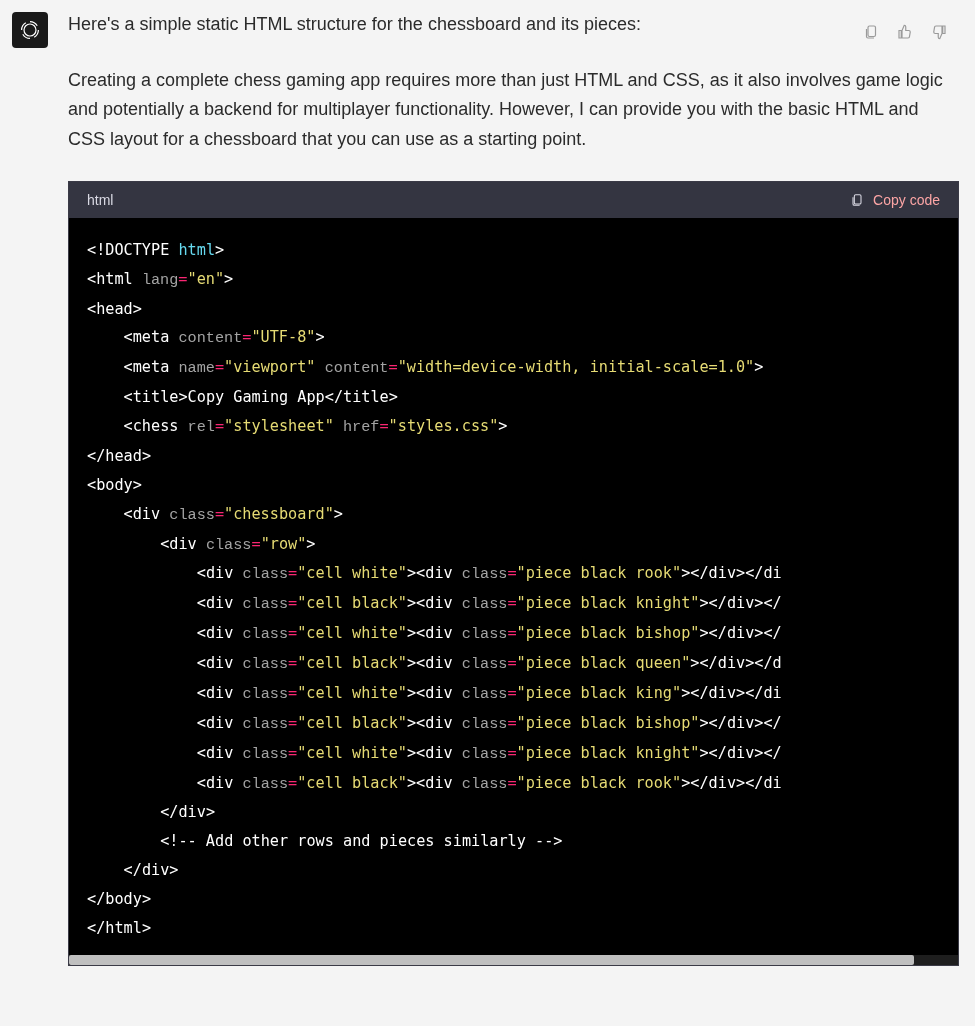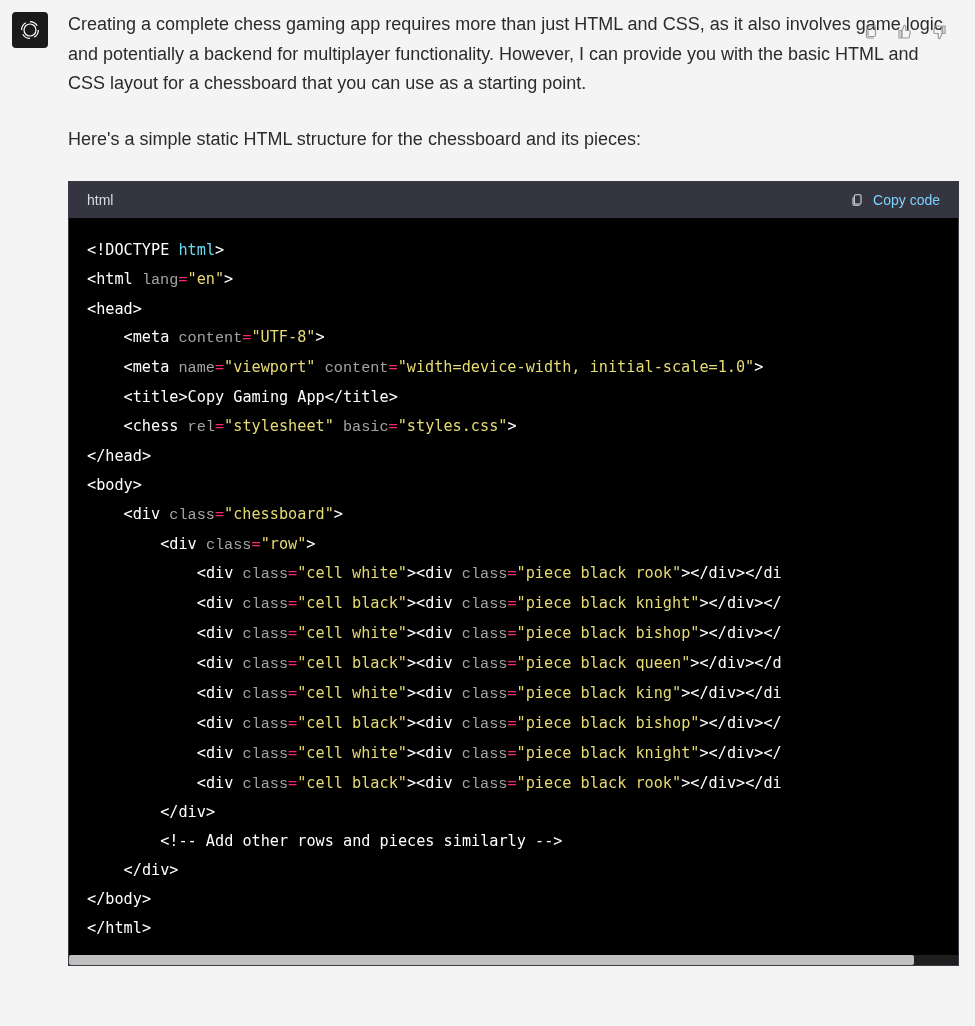--- a/index.html
+++ b/index.html
@@ -66,21 +66,21 @@
     font-size: 14px;
     padding: 10px 18px;
     display: flex;
     justify-content: space-between;
     align-items: center;
   }
   .copybtn {
     display: flex;
     align-items: center;
     gap: 8px;
-    color: #7dd3fc;
+    color: #fca5a5;
     font-size: 14px;
     cursor: pointer;
   }
   .copybtn svg { width: 16px; height: 16px; stroke: #d9d9e3; fill: none; stroke-width: 1.6; }
 
   .codebody {
     background: #000;
     color: #fff;
     font-family: "SFMono-Regular", Consolas, "Liberation Mono", Menlo, monospace;
     font-size: 15.2px;
@@ -144,42 +144,42 @@
     <div class="avatar">
       <svg viewBox="0 0 40 40">
         <g fill="none" stroke="#fff" stroke-width="2">
           <circle cx="20" cy="20" r="10"></circle>
           <path d="M20 6a14 14 0 0 1 12 7M34 20a14 14 0 0 1-7 12M20 34a14 14 0 0 1-12-7M6 20a14 14 0 0 1 7-12"></path>
         </g>
       </svg>
     </div>
 
     <div class="content">
+      <p class="para">Here's a simple static HTML structure for the chessboard and its pieces:</p>
       <p class="para">Creating a complete chess gaming app requires more than just HTML and CSS, as it also involves game logic and potentially a backend for multiplayer functionality. However, I can provide you with the basic HTML and CSS layout for a chessboard that you can use as a starting point.</p>
-      <p class="para">Here's a simple static HTML structure for the chessboard and its pieces:</p>
 
       <div class="codeblock">
         <div class="codeheader">
           <span>html</span>
           <div class="copybtn">
             <svg viewBox="0 0 24 24">
                 <rect x="8" y="4" width="10" height="14" rx="2"></rect>
                 <path d="M6 8v10a2 2 0 0 0 2 2h8"></path>
               </svg>
             <span>Copy code</span>
           </div>
         </div>
         <div class="codebody">
           <pre id="code-pre"><span class="tok-punct">&lt;!</span><span class="tok-tag">DOCTYPE </span><span class="tok-doct">html</span><span class="tok-punct">&gt;</span>
 <span class="tok-punct">&lt;</span><span class="tok-tag">html</span><span class="tok-punct"> </span><span class="tok-attr">lang</span><span class="tok-op">=</span><span class="tok-str">"en"</span><span class="tok-punct">&gt;</span>
 <span class="tok-punct">&lt;</span><span class="tok-tag">head</span><span class="tok-punct">&gt;</span>
 <span class="tok-punct">    &lt;</span><span class="tok-tag">meta</span><span class="tok-punct"> </span><span class="tok-attr">content</span><span class="tok-op">=</span><span class="tok-str">"UTF-8"</span><span class="tok-punct">&gt;</span>
 <span class="tok-punct">    &lt;</span><span class="tok-tag">meta</span><span class="tok-punct"> </span><span class="tok-attr">name</span><span class="tok-op">=</span><span class="tok-str">"viewport"</span><span class="tok-punct"> </span><span class="tok-attr">content</span><span class="tok-op">=</span><span class="tok-str">"width=device-width, initial-scale=1.0"</span><span class="tok-punct">&gt;</span>
 <span class="tok-punct">    &lt;</span><span class="tok-tag">title</span><span class="tok-punct">&gt;</span><span class="tok-punct">Copy Gaming App</span><span class="tok-punct">&lt;/</span><span class="tok-tag">title</span><span class="tok-punct">&gt;</span>
-<span class="tok-punct">    &lt;</span><span class="tok-tag">chess</span><span class="tok-punct"> </span><span class="tok-attr">rel</span><span class="tok-op">=</span><span class="tok-str">"stylesheet"</span><span class="tok-punct"> </span><span class="tok-attr">basic</span><span class="tok-op">=</span><span class="tok-str">"styles.css"</span><span class="tok-punct">&gt;</span>
+<span class="tok-punct">    &lt;</span><span class="tok-tag">chess</span><span class="tok-punct"> </span><span class="tok-attr">rel</span><span class="tok-op">=</span><span class="tok-str">"stylesheet"</span><span class="tok-punct"> </span><span class="tok-attr">href</span><span class="tok-op">=</span><span class="tok-str">"styles.css"</span><span class="tok-punct">&gt;</span>
 <span class="tok-punct">&lt;/</span><span class="tok-tag">head</span><span class="tok-punct">&gt;</span>
 <span class="tok-punct">&lt;</span><span class="tok-tag">body</span><span class="tok-punct">&gt;</span>
 <span class="tok-punct">    &lt;</span><span class="tok-tag">div</span><span class="tok-punct"> </span><span class="tok-attr">class</span><span class="tok-op">=</span><span class="tok-str">"chessboard"</span><span class="tok-punct">&gt;</span>
 <span class="tok-punct">        &lt;</span><span class="tok-tag">div</span><span class="tok-punct"> </span><span class="tok-attr">class</span><span class="tok-op">=</span><span class="tok-str">"row"</span><span class="tok-punct">&gt;</span>
 <span class="tok-punct">            &lt;</span><span class="tok-tag">div</span><span class="tok-punct"> </span><span class="tok-attr">class</span><span class="tok-op">=</span><span class="tok-str">"cell white"</span><span class="tok-punct">&gt;&lt;</span><span class="tok-tag">div</span><span class="tok-punct"> </span><span class="tok-attr">class</span><span class="tok-op">=</span><span class="tok-str">"piece black rook"</span><span class="tok-punct">&gt;&lt;/</span><span class="tok-tag">div</span><span class="tok-punct">&gt;&lt;/</span><span class="tok-tag">di</span>
 <span class="tok-punct">            &lt;</span><span class="tok-tag">div</span><span class="tok-punct"> </span><span class="tok-attr">class</span><span class="tok-op">=</span><span class="tok-str">"cell black"</span><span class="tok-punct">&gt;&lt;</span><span class="tok-tag">div</span><span class="tok-punct"> </span><span class="tok-attr">class</span><span class="tok-op">=</span><span class="tok-str">"piece black knight"</span><span class="tok-punct">&gt;&lt;/</span><span class="tok-tag">div</span><span class="tok-punct">&gt;&lt;/</span>
 <span class="tok-punct">            &lt;</span><span class="tok-tag">div</span><span class="tok-punct"> </span><span class="tok-attr">class</span><span class="tok-op">=</span><span class="tok-str">"cell white"</span><span class="tok-punct">&gt;&lt;</span><span class="tok-tag">div</span><span class="tok-punct"> </span><span class="tok-attr">class</span><span class="tok-op">=</span><span class="tok-str">"piece black bishop"</span><span class="tok-punct">&gt;&lt;/</span><span class="tok-tag">div</span><span class="tok-punct">&gt;&lt;/</span>
 <span class="tok-punct">            &lt;</span><span class="tok-tag">div</span><span class="tok-punct"> </span><span class="tok-attr">class</span><span class="tok-op">=</span><span class="tok-str">"cell black"</span><span class="tok-punct">&gt;&lt;</span><span class="tok-tag">div</span><span class="tok-punct"> </span><span class="tok-attr">class</span><span class="tok-op">=</span><span class="tok-str">"piece black queen"</span><span class="tok-punct">&gt;&lt;/</span><span class="tok-tag">div</span><span class="tok-punct">&gt;&lt;/</span><span class="tok-tag">d</span>
 <span class="tok-punct">            &lt;</span><span class="tok-tag">div</span><span class="tok-punct"> </span><span class="tok-attr">class</span><span class="tok-op">=</span><span class="tok-str">"cell white"</span><span class="tok-punct">&gt;&lt;</span><span class="tok-tag">div</span><span class="tok-punct"> </span><span class="tok-attr">class</span><span class="tok-op">=</span><span class="tok-str">"piece black king"</span><span class="tok-punct">&gt;&lt;/</span><span class="tok-tag">div</span><span class="tok-punct">&gt;&lt;/</span><span class="tok-tag">di</span>
 <span class="tok-punct">            &lt;</span><span class="tok-tag">div</span><span class="tok-punct"> </span><span class="tok-attr">class</span><span class="tok-op">=</span><span class="tok-str">"cell black"</span><span class="tok-punct">&gt;&lt;</span><span class="tok-tag">div</span><span class="tok-punct"> </span><span class="tok-attr">class</span><span class="tok-op">=</span><span class="tok-str">"piece black bishop"</span><span class="tok-punct">&gt;&lt;/</span><span class="tok-tag">div</span><span class="tok-punct">&gt;&lt;/</span>

